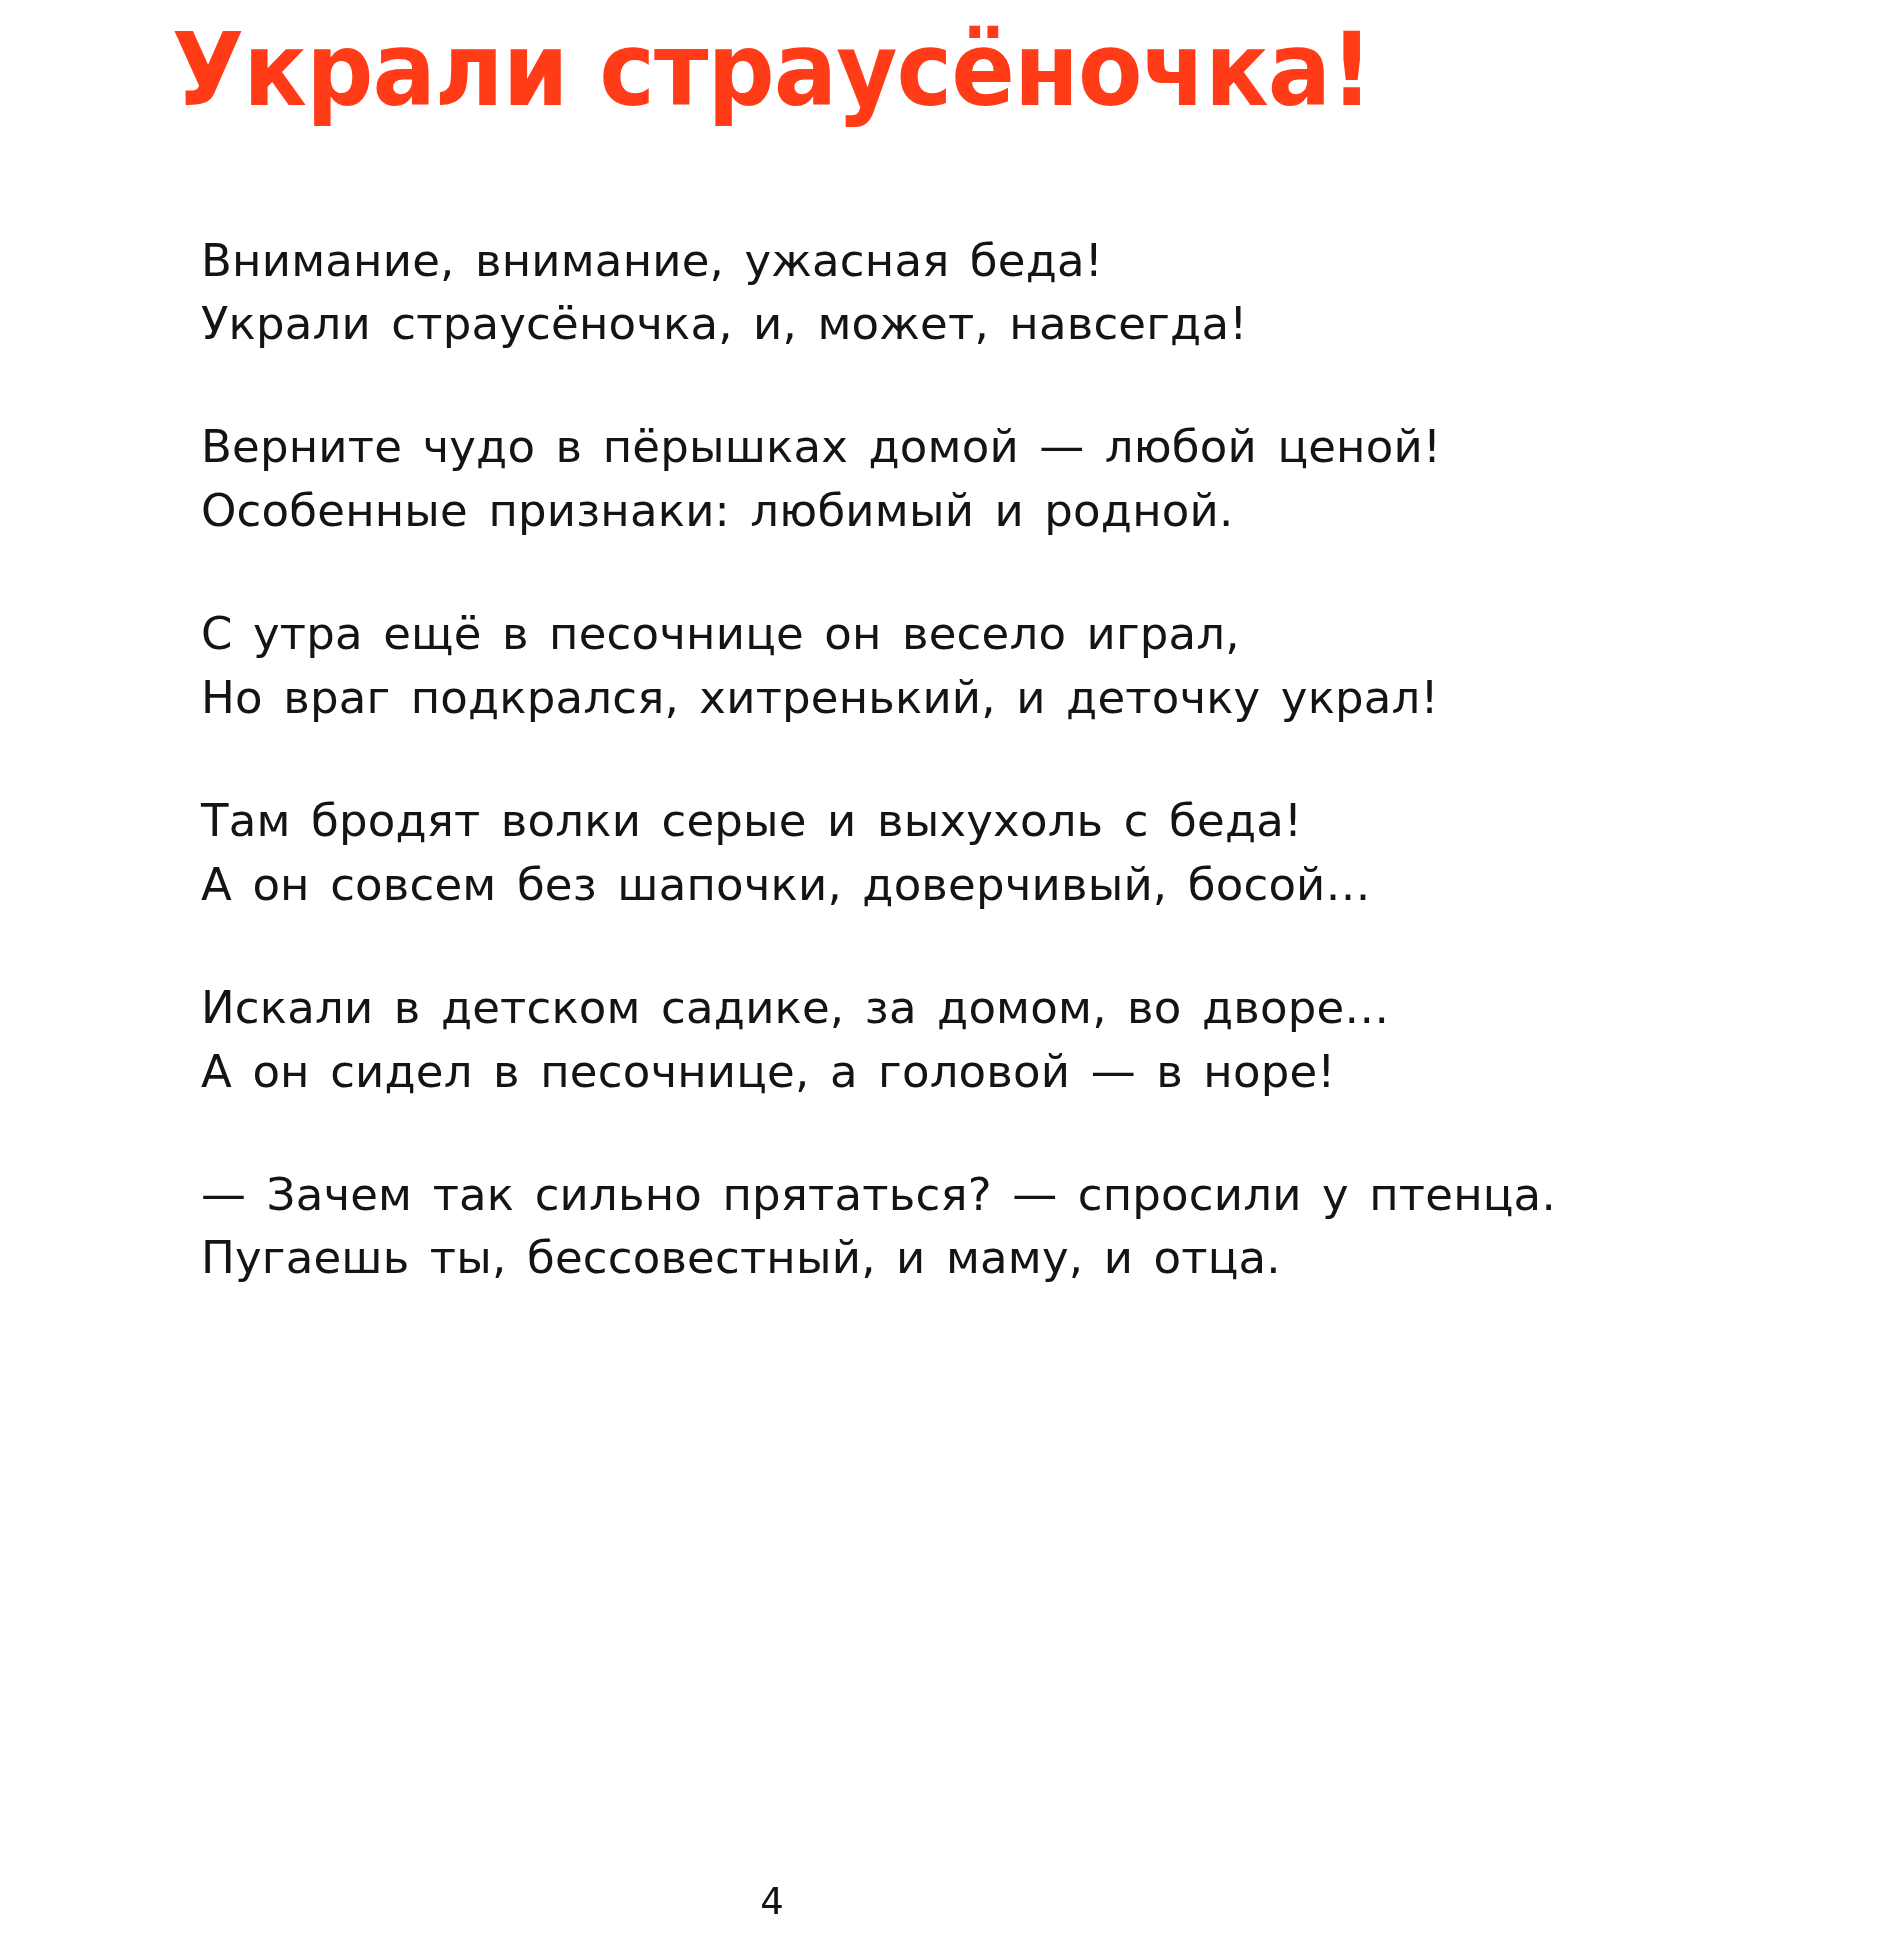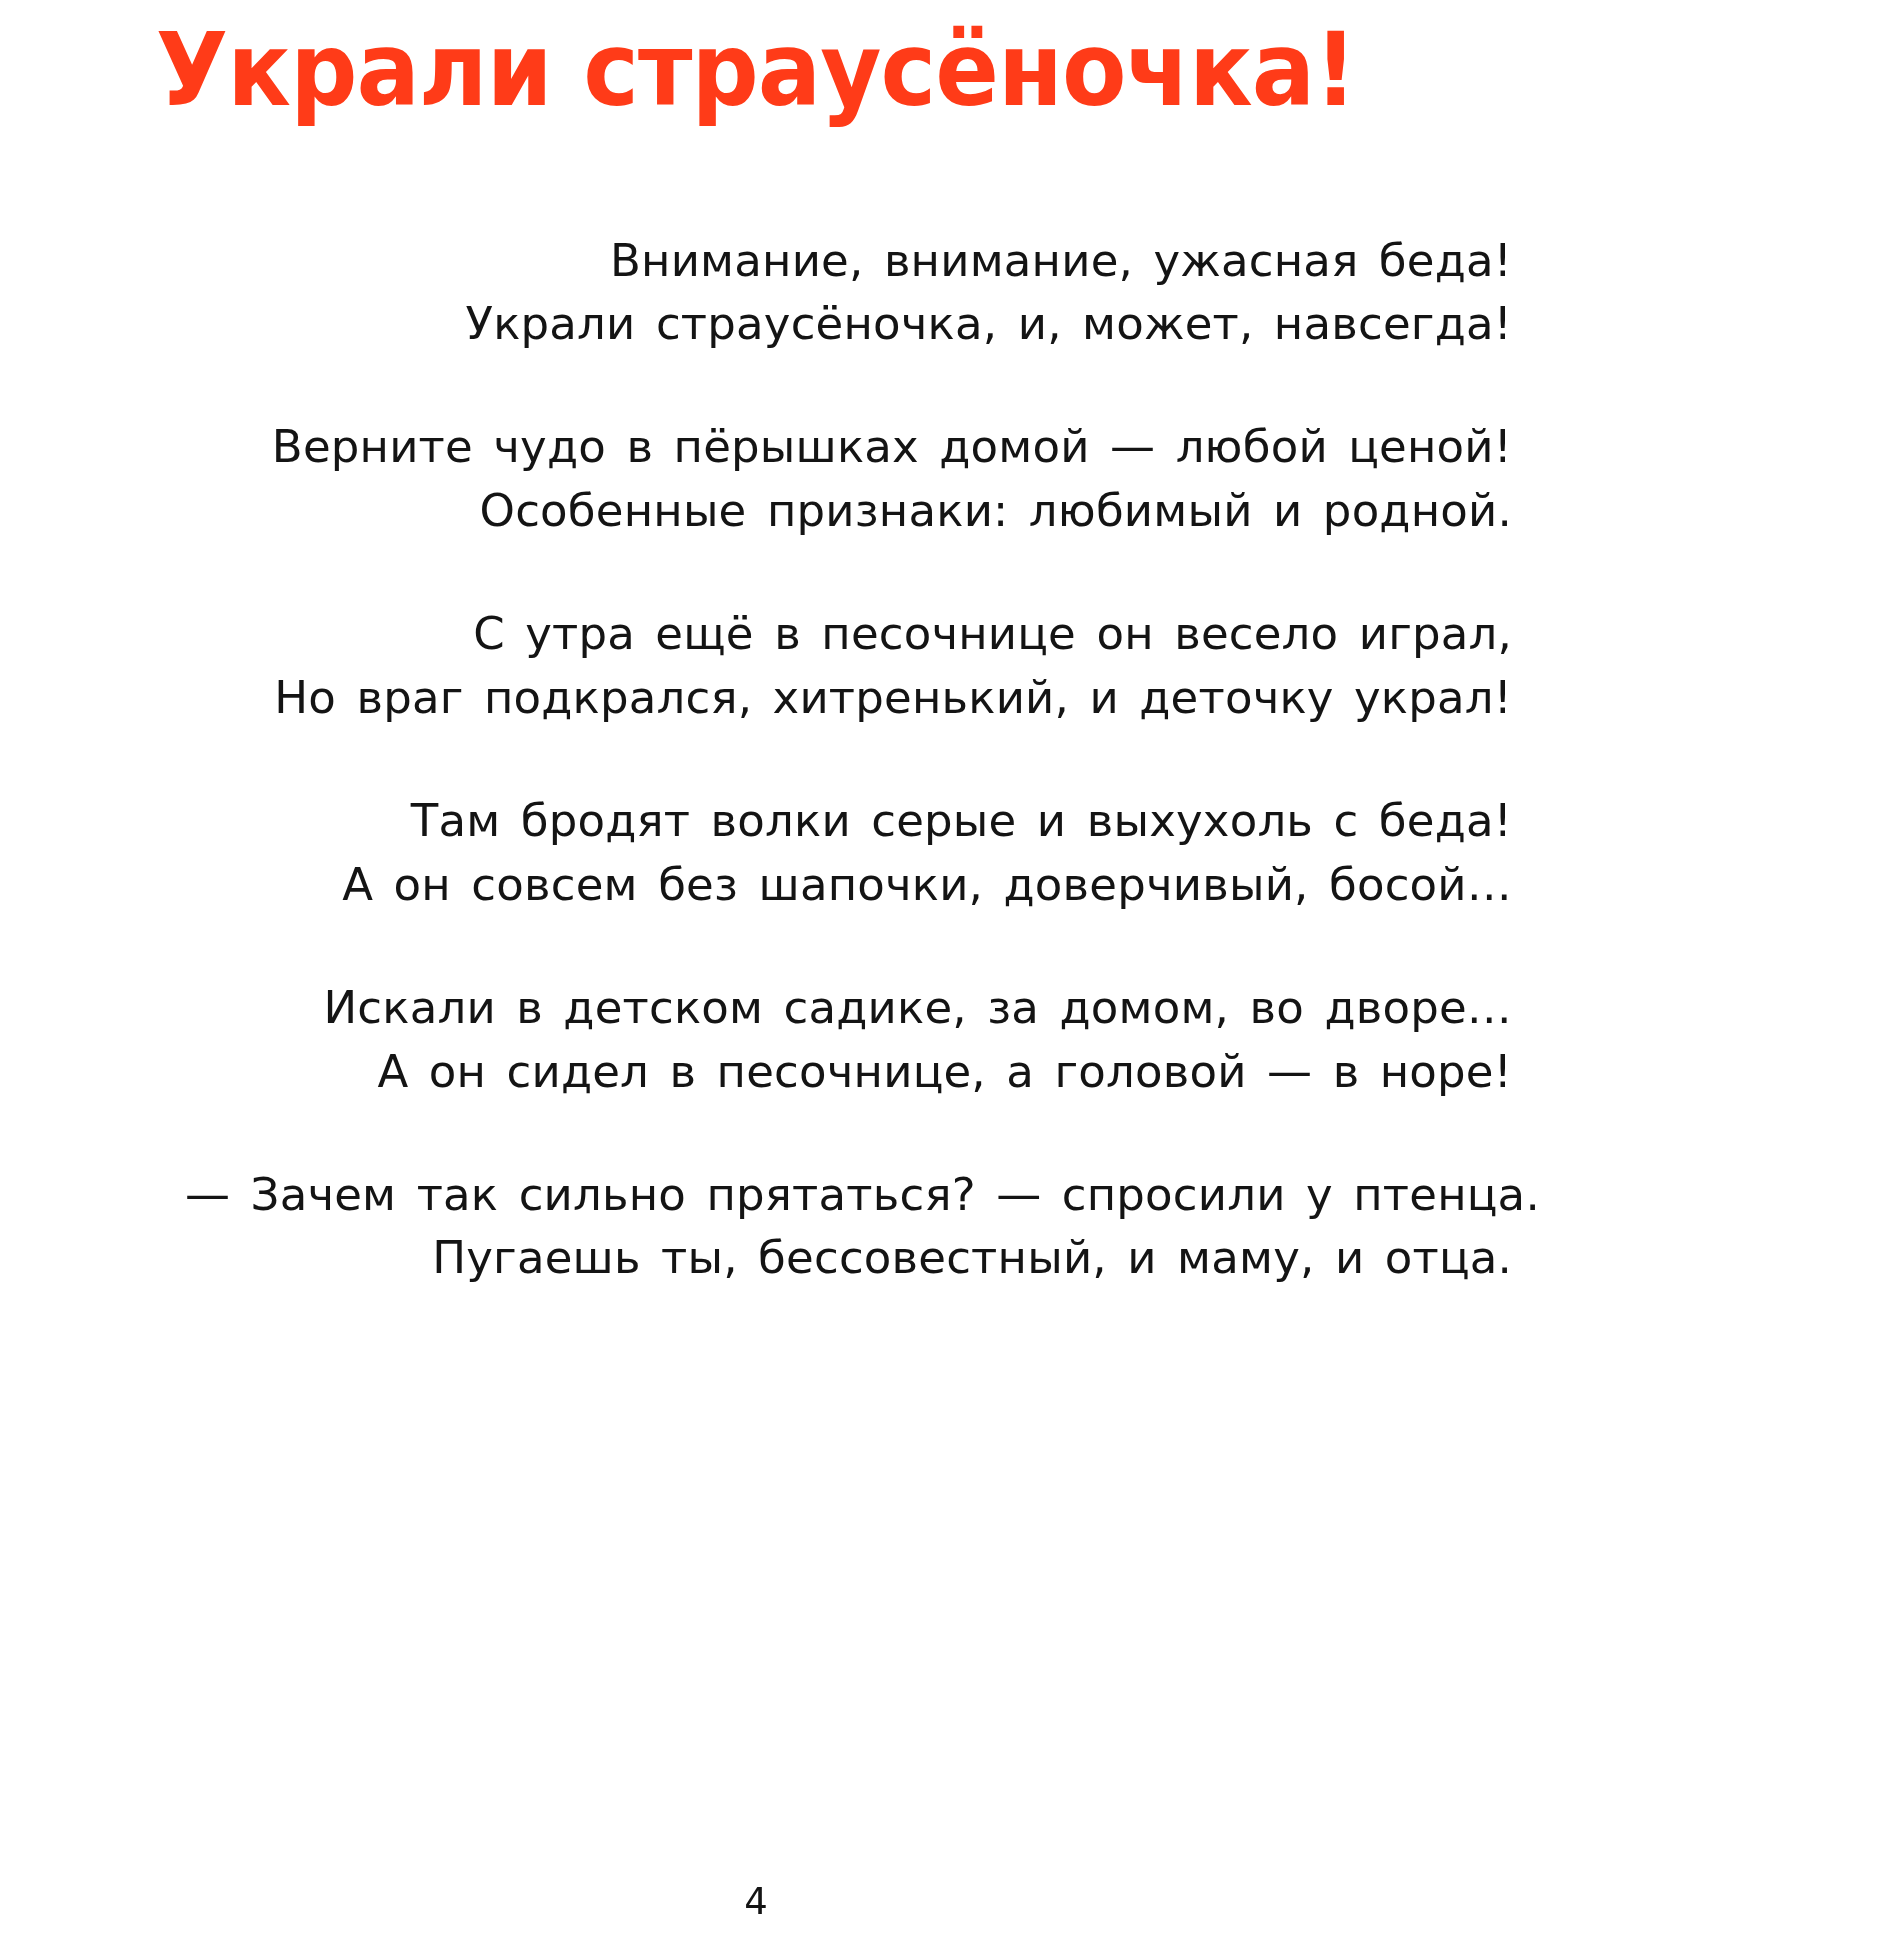--- a/index.html
+++ b/index.html
@@ -15,39 +15,39 @@
     color: #1a1a1a;
     position: relative;
     overflow: hidden;
   }
   .page {
     width: 1512px;
     height: 1950px;
     box-sizing: border-box;
     padding: 0;
     position: relative;
+    margin-left: 16px;
   }
   .title {
     text-align: center;
     color: #ff3b18;
     font-family: "DejaVu Sans", sans-serif;
     font-weight: 900;
     font-size: 94px;
     letter-spacing: -1px;
     line-height: 1.0;
     margin: 0;
     padding-top: 17.6px;
     transform: scaleY(1.08);
     transform-origin: center top;
   }
   .poem {
     margin: 0;
     padding: 0 0 0 185px;
     box-sizing: border-box;
-    text-align: right;
   }
   .stanza {
     margin: 0 0 59px 0;
   }
   .line {
     font-size: 45px;
     line-height: 1.42;
     color: #141414;
     white-space: pre;
     letter-spacing: 0.2px;

